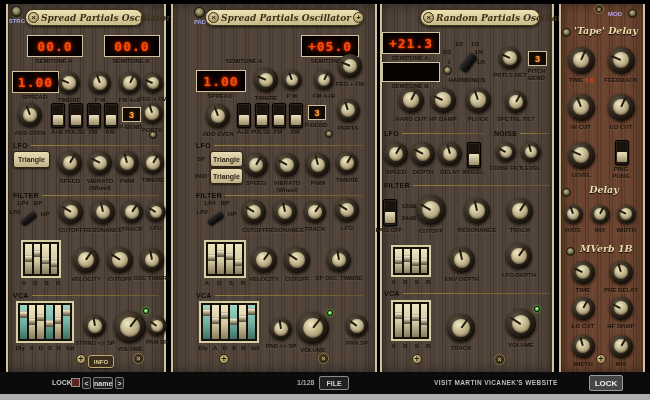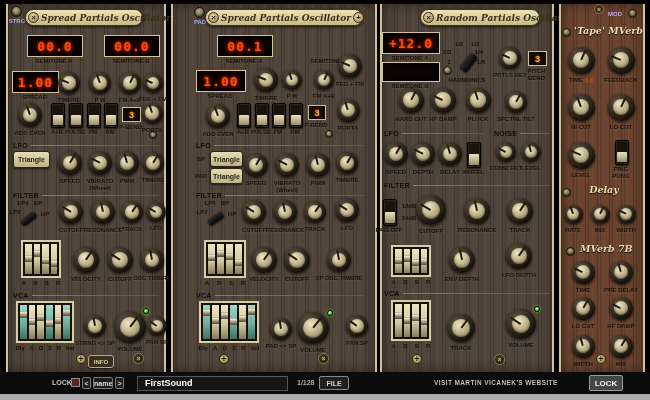--- a/index.html
+++ b/index.html
@@ -99,21 +99,20 @@
 </head>
 <body>
 
 <div id="root">
   <div id="bottombar">
     <span class="bb-lock-label">LOCK</span>
     <span class="bb-lockbtn"></span>
     <button class="bb-nav" style="left:82px;width:9px;">&lt;</button>
     <button class="bb-nav" style="left:93px;width:20px;">name</button>
     <button class="bb-nav" style="left:115px;width:9px;">&gt;</button>
-    <div class="bb-preset">FirstSound</div>
     <span class="bb-count">1/128</span>
     <button class="bb-file">FILE</button>
     <span class="bb-site">VISIT MARTIN VICANEK'S WEBSITE</span>
     <button class="bb-reset">LOCK</button>
   </div>
   <div id="bottomstrip"></div>
 <div class="panel wood" style="position: absolute; left: 6px; top: 4px; width: 160px; height: 368px;"></div>
     <div class="led" style="position: absolute; left: 11px; top: 6px; width: 11px; height: 11px;"></div>
     <div class="mlabel" style="position: absolute; left: 4px; top: 18px; width: 26px; color: rgb(159, 168, 232);"><span>STRG</span></div>
     <div class="plaque" style="position: absolute; left: 25px; top: 9px; width: 118px; height: 17px;">
@@ -378,24 +377,24 @@
       <span>×</span>
     </div>
     <div class="panel wood" style="position: absolute; left: 171px; top: 4px; width: 206px; height: 368px;"></div>
     <div class="led" style="position: absolute; left: 194px; top: 7px; width: 11px; height: 11px;"></div>
     <div class="mlabel" style="position: absolute; left: 187px; top: 19px; width: 26px; color: rgb(159, 168, 232);"><span>PAD</span></div>
     <div class="plaque" style="position: absolute; left: 205px; top: 9px; width: 158px; height: 17px;">
       <div class="pbtn">×</div>
       <div class="ttl">Spread Partials Oscillator</div>
       <div class="pbtn">+</div>
     </div>
-    <div class="lcd" style="position: absolute; left: 217px; top: 35px; width: 54px; height: 20px;">
-      <span class="v">00.1</span>
-    </div>
     <div class="klabel" style="position: absolute; left: 207px; top: 58px; width: 74px;"><span>SEMITONE A</span></div>
+    <div class="lcd" style="position: absolute; left: 301px; top: 35px; width: 56px; height: 20px;">
+      <span class="v">+05.0</span>
+    </div>
     <div class="klabel" style="position: absolute; left: 291px; top: 58px; width: 76px;"><span>SEMITONE B</span></div>
     <div class="lcd" style="position: absolute; left: 196px; top: 70px; width: 48px; height: 20px;">
       <span class="v">1.00</span>
     </div>
     <div class="klabel" style="position: absolute; left: 186px; top: 93px; width: 68px;"><span>SPREAD</span></div>
     <div class="knob" style="position: absolute; left: 254px; top: 68px; width: 24px; height: 24px;">
       <div class="face"></div>
       <div class="ptr" style="transform: rotate(-68deg);"></div>
     </div>
     <div class="klabel" style="position: absolute; left: 237px; top: 95px; width: 58px;">
@@ -640,21 +639,21 @@
     <div class="circbtn dark" style="position: absolute; left: 318px; top: 353px; width: 11px; height: 11px;">
       <span>×</span>
     </div>
     <div class="panel wood" style="position: absolute; left: 380px; top: 4px; width: 174px; height: 368px;"></div>
     <div class="plaque" style="position: absolute; left: 420px; top: 9px; width: 120px; height: 17px;">
       <div class="pbtn">×</div>
       <div class="ttl">Random Partials Oscillator</div>
       <div class="pbtn">+</div>
     </div>
     <div class="lcd" style="position: absolute; left: 382px; top: 32px; width: 56px; height: 20px;">
-      <span class="v">+12.0</span>
+      <span class="v">+21.3</span>
     </div>
     <div class="klabel" style="position: absolute; left: 372px; top: 55px; width: 76px;"><span>SEMITONE A</span></div>
     <div class="lcd" style="position: absolute; left: 382px; top: 62px; width: 56px; height: 18px;">
       <span class="v"></span>
     </div>
     <div class="klabel" style="position: absolute; left: 372px; top: 83px; width: 76px;"><span>SEMITONE B</span></div>
     <div class="led" style="position: absolute; left: 443px; top: 66px; width: 9px; height: 9px;"></div>
     <div class="mlabel" style="position: absolute; left: 450px; top: 41px; width: 18px;"><span>1/2</span></div>
     <div class="mlabel" style="position: absolute; left: 466px; top: 41px; width: 18px;"><span>1/3</span></div>
     <div class="mlabel" style="position: absolute; left: 438px; top: 49px; width: 18px;"><span>2/3</span></div>
@@ -864,21 +863,21 @@
     <div class="circbtn dark" style="position: absolute; left: 494px; top: 354px; width: 11px; height: 11px;">
       <span>×</span>
     </div>
     <div class="panel wood-red" style="position: absolute; left: 559px; top: 4px; width: 86px; height: 368px;"></div>
     <div class="circbtn dark" style="position: absolute; left: 594px; top: 4px; width: 10px; height: 10px;">
       <span>×</span>
     </div>
     <div class="mlabel" style="position: absolute; left: 604px; top: 11px; width: 22px; color: rgb(185, 165, 230);"><span>MOD</span></div>
     <div class="led" style="position: absolute; left: 628px; top: 9px; width: 9px; height: 9px;"></div>
     <div class="led" style="position: absolute; left: 562px; top: 28px; width: 9px; height: 9px;"></div>
-    <div class="fxtitle" style="position: absolute; left: 574px; top: 25px; width: 62px;"><span>'Tape' MVerb</span></div>
+    <div class="fxtitle" style="position: absolute; left: 574px; top: 25px; width: 62px;"><span>'Tape' Delay</span></div>
     <div class="knob" style="position: absolute; left: 567.5px; top: 46.5px; width: 27px; height: 27px;">
       <div class="face"></div>
       <div class="ptr" style="transform: rotate(25deg);"></div>
     </div>
     <div class="klabel" style="position: absolute; left: 550.5px; top: 76.5px; width: 61px;">
       <div><span>TIME</span><span class="val">0.8</span></div>
     </div>
     <div class="knob" style="position: absolute; left: 607.5px; top: 46.5px; width: 27px; height: 27px;">
       <div class="face"></div>
       <div class="ptr" style="transform: rotate(-68deg);"></div>
@@ -929,21 +928,21 @@
       <div><span>MIX</span></div>
     </div>
     <div class="knob" style="position: absolute; left: 616.5px; top: 204.5px; width: 19px; height: 19px;">
       <div class="face"></div>
       <div class="ptr" style="transform: rotate(-65deg);"></div>
     </div>
     <div class="klabel" style="position: absolute; left: 599.5px; top: 226.5px; width: 53px;">
       <div><span>WIDTH</span></div>
     </div>
     <div class="led" style="position: absolute; left: 566px; top: 247px; width: 9px; height: 9px;"></div>
-    <div class="fxtitle" style="position: absolute; left: 580px; top: 243px; width: 48px;"><span>MVerb 7B</span></div>
+    <div class="fxtitle" style="position: absolute; left: 580px; top: 243px; width: 48px;"><span>MVerb 1B</span></div>
     <div class="knob" style="position: absolute; left: 571.5px; top: 260.5px; width: 23px; height: 23px;">
       <div class="face"></div>
       <div class="ptr" style="transform: rotate(-64deg);"></div>
     </div>
     <div class="klabel" style="position: absolute; left: 554.5px; top: 286.5px; width: 57px;">
       <div><span>TIME</span></div>
     </div>
     <div class="knob" style="position: absolute; left: 609.5px; top: 260.5px; width: 23px; height: 23px;">
       <div class="face"></div>
       <div class="ptr" style="transform: rotate(-17deg);"></div>

